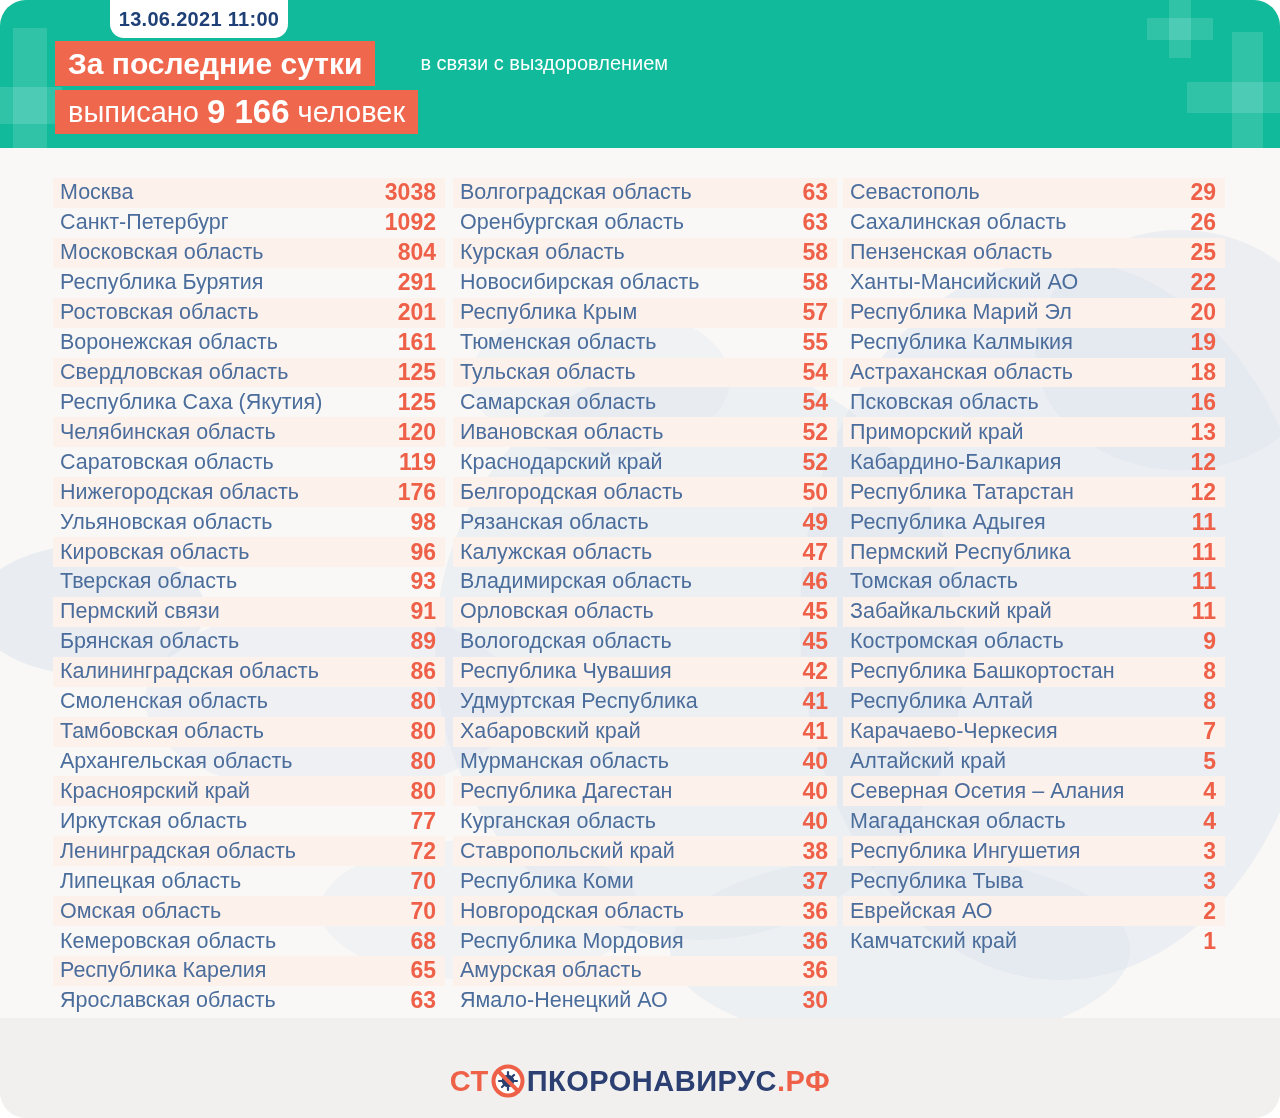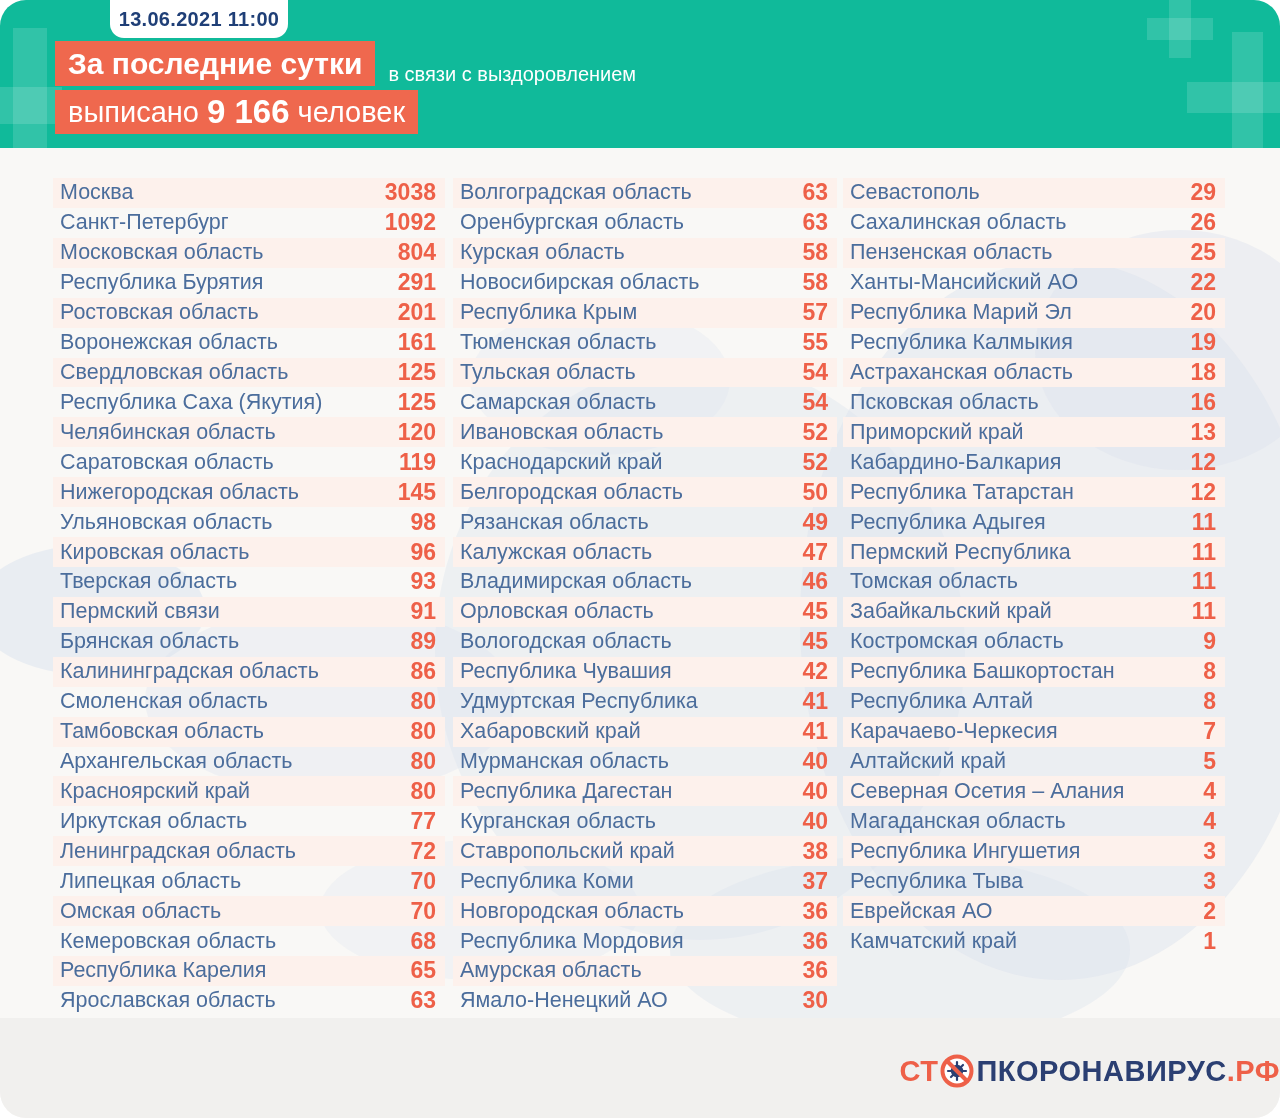--- a/index.html
+++ b/index.html
@@ -25,21 +25,21 @@
   
   .plus-b-v { left:1232px; top:32px; width:31px; height:120px; }
   .plus-b-h { left:1187px; top:82px; width:100px; height:31px; }
 
   .date-badge {
     position:absolute; left:110px; top:0; width:178px; height:38px;
     background:#ffffff; border-radius:0 0 14px 14px;
     display:flex; align-items:center; justify-content:center;
     color:#1f3f77; font-size:20px; font-weight:bold; letter-spacing:.3px;
   }
-  .title-line1 { position:absolute; left:55px; top:41px; display:flex; align-items:flex-end; }
+  .title-line1 { position:absolute; left:55px; top:41px; display:flex; align-items:center;gap:32px; }
   .title-line2 { position:absolute; left:55px; top:90px; display:flex; align-items:center; }
   .hl-box {
     background:#ef684e; color:#ffffff;
     display:inline-flex; align-items:center;
     padding:0 13px; height:45px;
   }
   .hl-box .b { font-weight:bold; font-size:30px; }
   .hl-box .r { font-weight:normal; font-size:29px; }
   .hl-box .num { font-weight:bold; font-size:33px; padding:0 8px; }
   .title-rest { color:#ffffff; font-size:20px; font-weight:normal; margin-left:13px; }
@@ -61,22 +61,22 @@
   .row.pink { background:#fdf1ec;gap:48px; }
   .rname { color:#4b6d9c; font-size:21.5px; white-space:nowrap; }
   .rval  { color:#ee6048; font-size:23px; font-weight:bold; }
 
   
   .footer {
     position:absolute; left:0; top:1018px; width:1280px; height:100px;
     background:#f1f0ee;
   }
   .logo {
-    position:absolute; left:0; top:36px; width:1280px;
-    display:flex; align-items:center; justify-content:flex-end;
+    position:absolute; left:0; top:46px; width:1280px;
+    display:flex; align-items:center; justify-content:center;
     font-weight:bold; font-size:29px; letter-spacing:.5px;
   }
   .logo .or { color:#ee6048; }
   .logo .nv { color:#2b3f72; }
   .logo svg { margin:0 2px; display:block; }
 </style>
 </head>
 <body>
 
 <div class="page">
@@ -159,21 +159,21 @@
         <div class="row pink">
           <span class="rname">Челябинская область</span>
           <span class="rval">120</span>
         </div>
         <div class="row">
           <span class="rname">Саратовская область</span>
           <span class="rval">119</span>
         </div>
         <div class="row pink">
           <span class="rname">Нижегородская область</span>
-          <span class="rval">145</span>
+          <span class="rval">176</span>
         </div>
         <div class="row">
           <span class="rname">Ульяновская область</span>
           <span class="rval">98</span>
         </div>
         <div class="row pink">
           <span class="rname">Кировская область</span>
           <span class="rval">96</span>
         </div>
         <div class="row">

